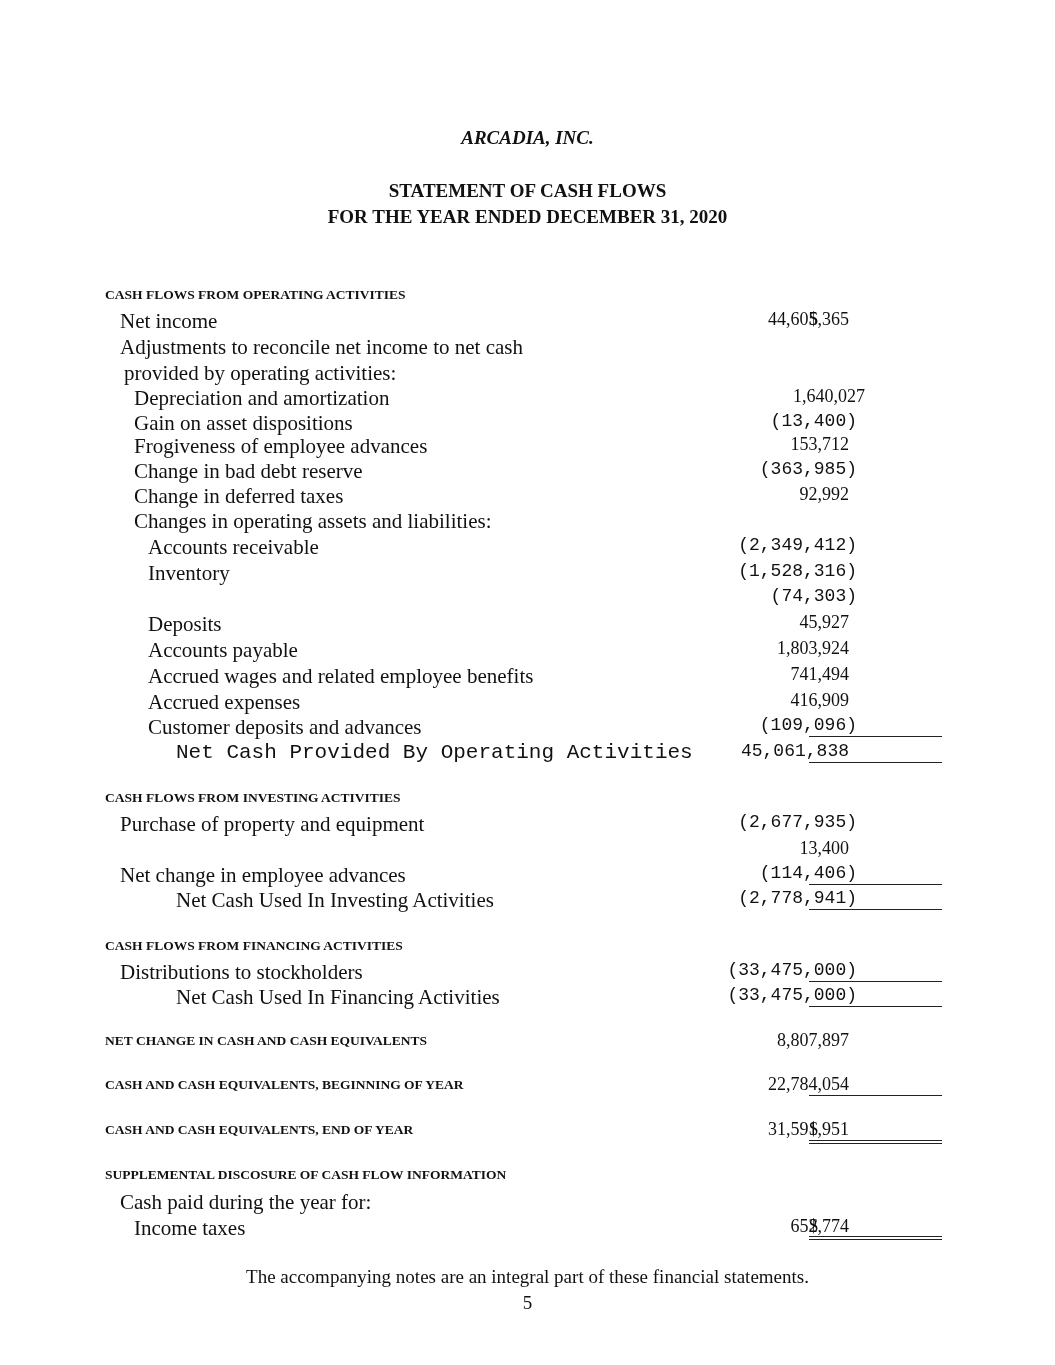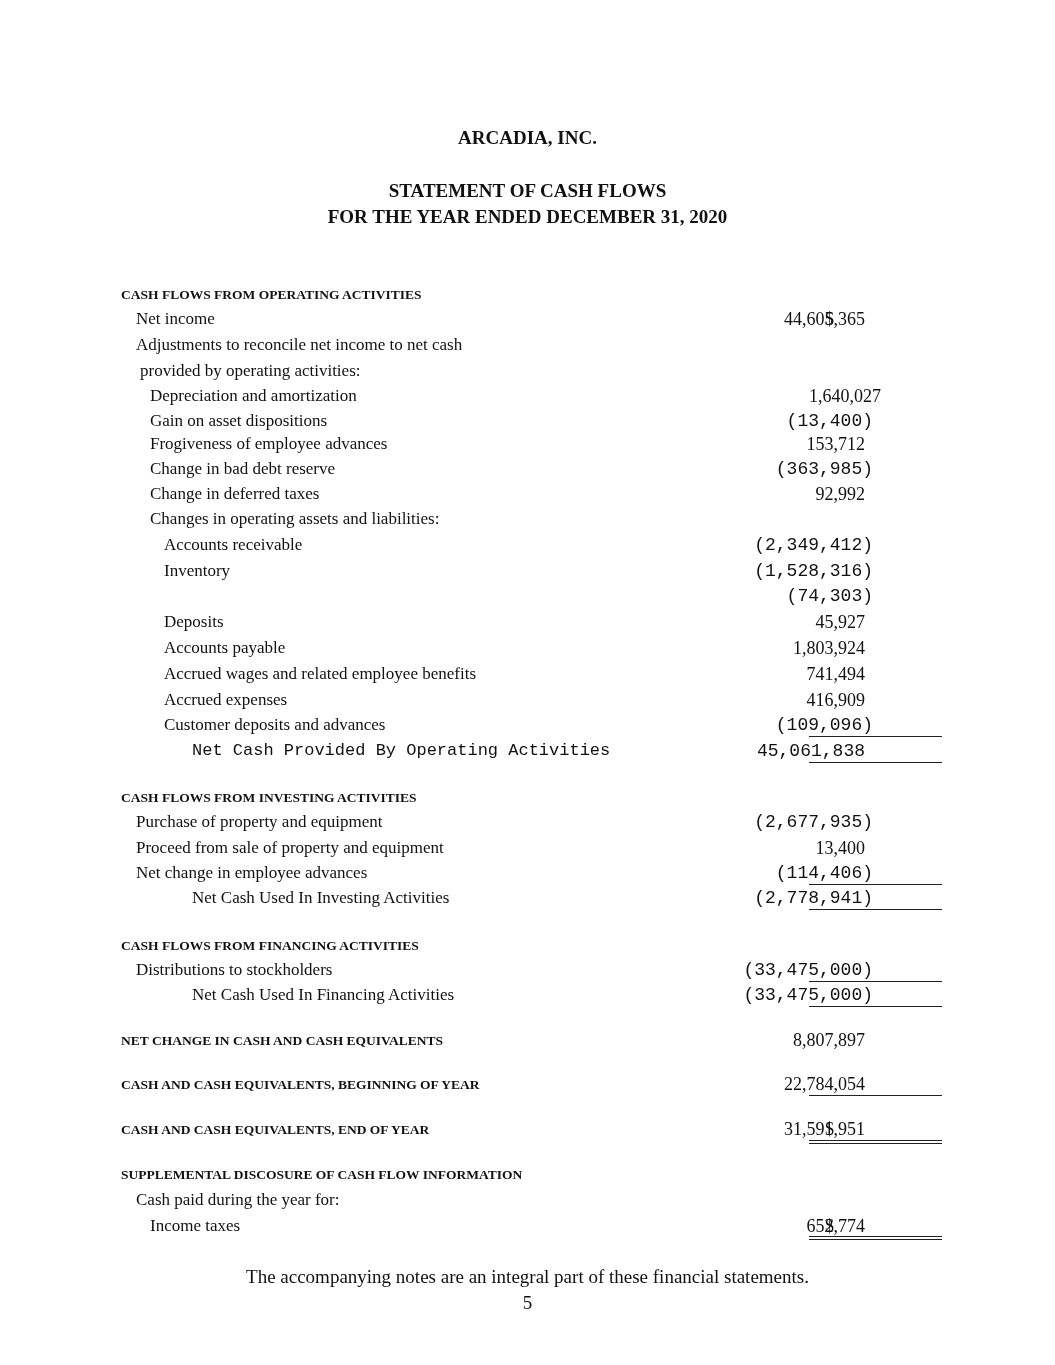--- a/index.html
+++ b/index.html
@@ -1,39 +1,39 @@
 <!DOCTYPE html>
 <html><head>
   <meta charset="utf-8">
   <style>
     html, body { margin: 0; padding: 0; background: #ffffff; }
     body { width: 1055px; height: 1365px; position: relative; overflow: hidden;
       font-family: "Liberation Serif", "DejaVu Serif", serif; color: #111; }
     .center { position: absolute; left: 0; width: 1055px; text-align: center; }
     .title { font-weight: bold; font-size: 19px; }
-    .row { position: absolute; left: 16px; width: 963px; height: 24px; }
-    .lbl { position: absolute; font-size: 17px; white-space: nowrap; top: 0; }
+    .row { position: absolute; left: 0; width: 963px; height: 24px; }
+    .lbl { position: absolute; font-size: 21px; white-space: nowrap; top: 0; }
     .hdr { position: absolute; left: 105px; font-size: 13.5px; font-weight: bold; white-space: nowrap; top: 3px; }
     .amt { position: absolute; right: 108px; font-size: 18px; white-space: nowrap; text-align: right; top: 0; }
     .amt.neg { right: 106px; font-family: Liberation Mono, monospace; }
     .amt.pos { right: 114px; }
     .dollar { position: absolute; left: 809px; font-size: 18px; top: 0; }
     .line { position: absolute; left: 809px; width: 133px; border-top: 1px solid #222; }
     .dline { position: absolute; left: 809px; width: 133px; border-top: 1px solid #222; height: 2px; border-bottom: 1px solid #222; }
     .i1 { left: 120px; }
     .i1b { left: 124px; }
     .i2 { left: 134px; }
     .i3 { left: 148px; }
     .i4 { left: 176px; }
     .footer { font-size: 19px; text-align: center; }
   </style>
 </head>
 <body>
 
-<div class="center title" style="top:127px;">ARCADIA, INC.</div>
+<div class="center title" style="top:127px;font-style:italic;">ARCADIA, INC.</div>
 <div class="center title" style="top:180px;">STATEMENT OF CASH FLOWS</div>
 <div class="center title" style="top:206px;">FOR THE YEAR ENDED DECEMBER 31, 2020</div>
 
 <div class="row" style="top:284px;">
   <span class="hdr">CASH FLOWS FROM OPERATING ACTIVITIES</span>
 </div>
 <div class="row" style="top:309px;">
   <span class="lbl i1">Net income</span>
   <span class="dollar">$</span>
   <span class="amt pos">44,605,365</span>
@@ -106,21 +106,20 @@
 <div class="line" style="top:762px;"></div>
 
 <div class="row" style="top:787px;">
   <span class="hdr">CASH FLOWS FROM INVESTING ACTIVITIES</span>
 </div>
 <div class="row" style="top:812px;">
   <span class="lbl i1">Purchase of property and equipment</span>
   <span class="amt neg">(2,677,935)</span>
 </div>
 <div class="row" style="top:838px;">
-  <span class="lbl i1">Proceed from sale of property and equipment</span>
   <span class="amt pos">13,400</span>
 </div>
 <div class="row" style="top:863px;">
   <span class="lbl i1">Net change in employee advances</span>
   <span class="amt neg">(114,406)</span>
 </div>
 <div class="line" style="top:884px;"></div>
 <div class="row" style="top:888px;">
   <span class="lbl i4">Net Cash Used In Investing Activities</span>
   <span class="amt neg">(2,778,941)</span>

